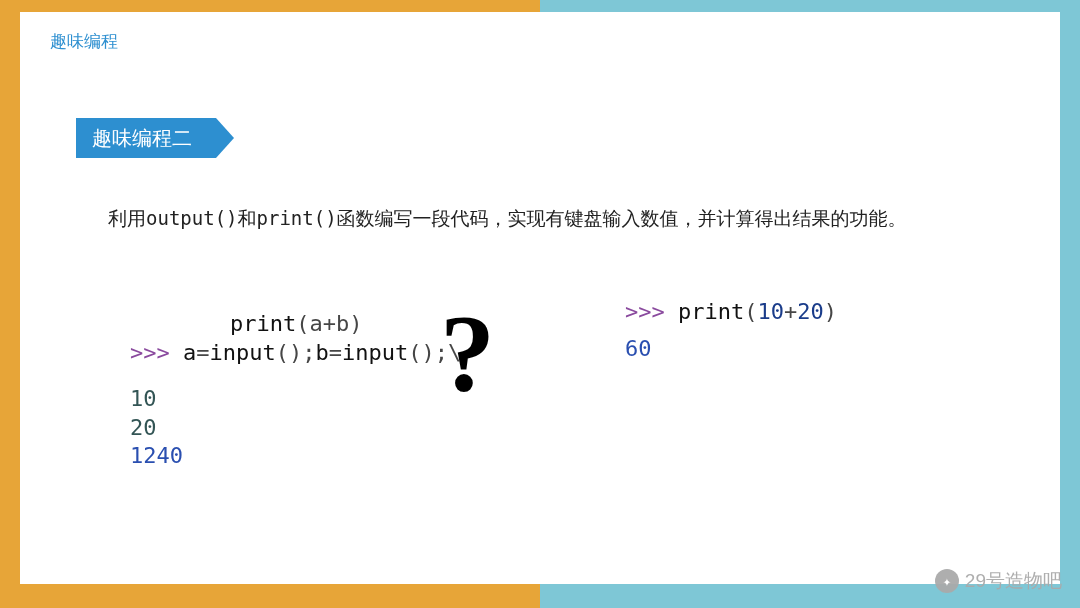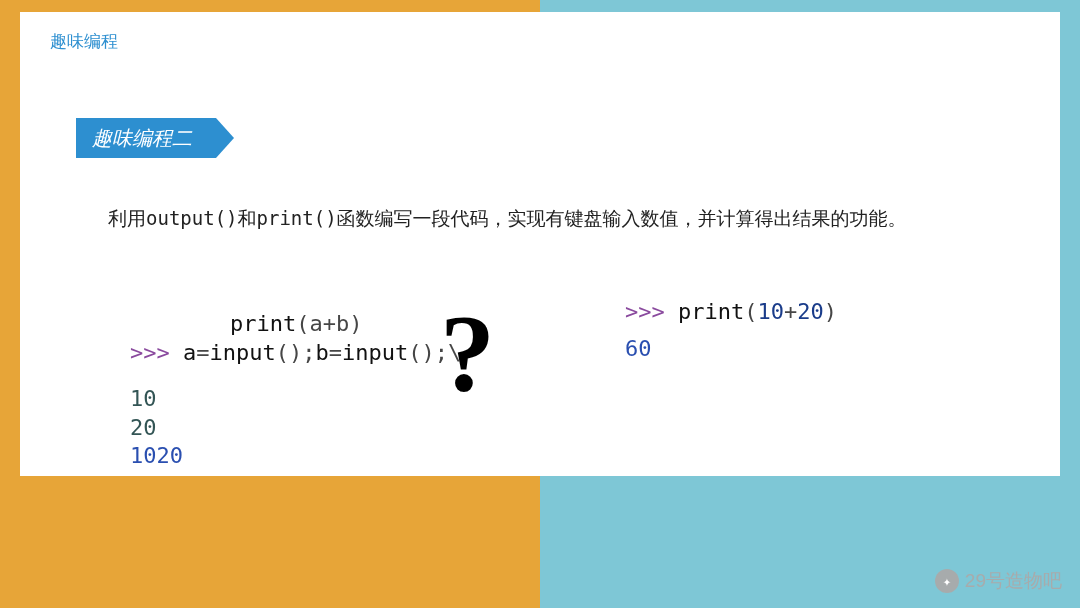--- a/index.html
+++ b/index.html
@@ -20,38 +20,37 @@
   }
   .bg-right {
     position: absolute;
     right: 0; top: 0;
     width: 540px; height: 608px;
     background: #7ec7d6;
   }
   .page {
     position: absolute;
     left: 20px; top: 12px;
-    width: 1040px; height: 464px;
+    width: 1040px; height: 572px;
     background: #fff;
   }
   .header-label {
     position: absolute;
     left: 30px; top: 18px;
     font-size: 17px;
     color: #2d8fd0;
   }
   .section-tag {
     position: absolute;
     left: 56px; top: 106px;
     background: #2d8fd0;
     color: #fff;
     font-size: 20px;
     padding: 10px 24px 10px 16px;
     line-height: 1;
-    font-style: italic;
   }
   .section-tag::after {
     content: "";
     position: absolute;
     right: -18px; top: 0;
     width: 0; height: 0;
     border-top: 20px solid transparent;
     border-bottom: 20px solid transparent;
     border-left: 18px solid #2d8fd0;
   }
@@ -146,21 +145,21 @@
   <div class="code-left">
     <div>
       <span class="indent-print"><span class="ident">print</span><span class="op">(a+b)</span></span>
     </div>
     <div>
       <span class="prompt">&gt;&gt;&gt; </span><span class="ident">a</span><span class="op">=</span><span class="ident">input</span><span class="op">()</span><span class="op">;</span><span class="ident">b</span><span class="op">=</span><span class="ident">input</span><span class="op">()</span><span class="op">;\</span>
     </div>
     <div style="height:18px"></div>
     <div class="out10">10</div>
     <div class="out20">20</div>
-    <div class="out1020">1020</div>
+    <div class="out1020">1240</div>
   </div>
 
   <div class="qmark">?</div>
 
   <div class="code-right">
     <div>
       <span class="prompt">&gt;&gt;&gt; </span><span class="ident">print</span><span class="op">(</span><span class="num">10</span><span class="op">+</span><span class="num">20</span><span class="op">)</span>
     </div>
     <div class="out30">60</div>
   </div>

